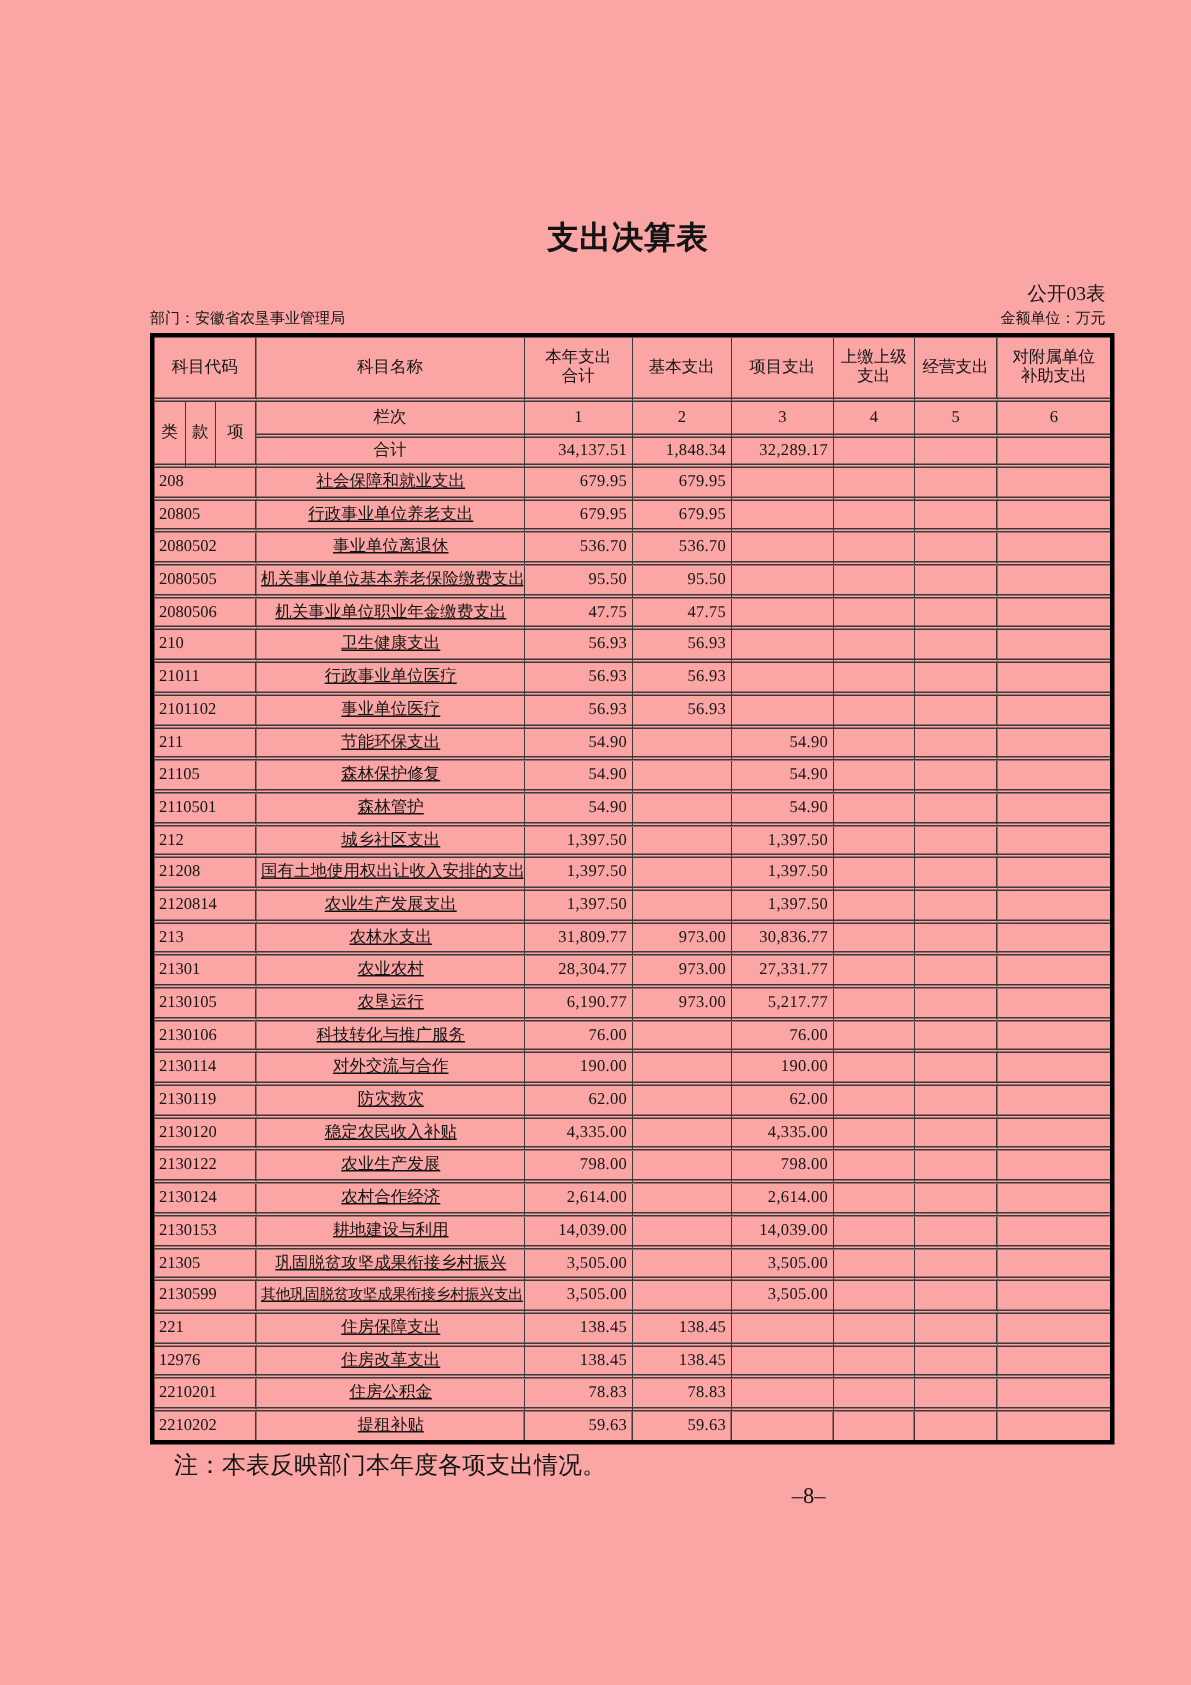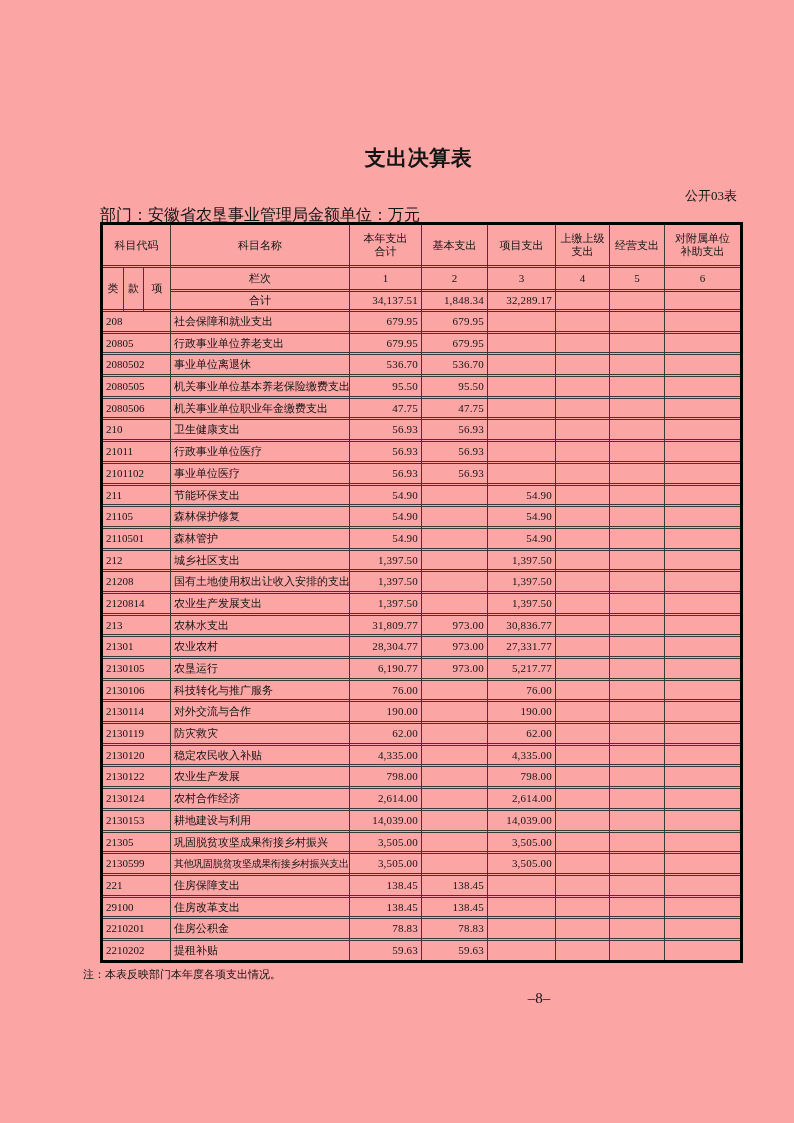--- a/index.html
+++ b/index.html
@@ -12,46 +12,46 @@
     position:absolute; left:100px; top:144px; width:637px;
     text-align:center; font-family:"Liberation Sans","DejaVu Sans",sans-serif;
     font-weight:bold; font-size:21px; letter-spacing:0.5px;
   }
   .form-code {
     position:absolute; left:100px; top:187px; width:637px;
     text-align:right; font-size:13px;
   }
   .meta-row {
     position:absolute; left:100px; top:205px; width:637px;
-    display:flex; justify-content:flex-start; font-size:16px;
+    display:flex; justify-content:space-between; font-size:10px;
   }
   table.fin {
     position:absolute; left:100px; top:222px; width:637px;
     border:3px solid #000000; border-collapse:separate; border-spacing:0;
     table-layout:fixed; font-size:11px;
   }
   .fin th, .fin td {
     border-right:1px solid #3a3a3a;
     border-bottom:3px double #3a3a3a;
     font-weight:normal; padding:0 2px; line-height:1.15;
     vertical-align:middle; text-align:center; overflow:hidden;
   }
   .fin th:last-child, .fin td:last-child { border-right:none; }
   .fin tbody tr:last-child td { border-bottom:none; }
   .fin .r1 th { height:40px; }
   .fin .r2 th { height:21px; }
   .fin .r3 th, .fin .r3 td { height:17px; }
   .fin tbody td { height:18.7px; }
   .fin td.code { text-align:left; padding-left:3px; }
-  .fin td.name { text-align:left; padding-left:3px; white-space:nowrap; }
+  .fin td.name { text-align:center; padding-left:3px; white-space:nowrap;text-decoration:underline; }
   .fin td.name.tight { font-size:10px; letter-spacing:-0.3px; }
   .fin td.val { text-align:right; padding-right:3px; letter-spacing:0.2px; }
   .fin .r3 td.val { font-weight:normal; }
   .note {
-    position:absolute; left:83px; top:967px; font-size:11px;
+    position:absolute; left:116px; top:967px; font-size:16px;
   }
   .page-num {
     position:absolute; left:517px; top:990px; width:44px;
     text-align:center; font-size:15px;
   }
 </style>
 </head>
 <body>
 
 <div class="page">
@@ -376,21 +376,21 @@
           <td class="code" colspan="3">221</td>
           <td class="name">住房保障支出</td>
           <td class="val">138.45</td>
           <td class="val">138.45</td>
           <td class="val"></td>
           <td class="val"></td>
           <td class="val"></td>
           <td class="val"></td>
         </tr>
         <tr>
-          <td class="code" colspan="3">29100</td>
+          <td class="code" colspan="3">12976</td>
           <td class="name">住房改革支出</td>
           <td class="val">138.45</td>
           <td class="val">138.45</td>
           <td class="val"></td>
           <td class="val"></td>
           <td class="val"></td>
           <td class="val"></td>
         </tr>
         <tr>
           <td class="code" colspan="3">2210201</td>

